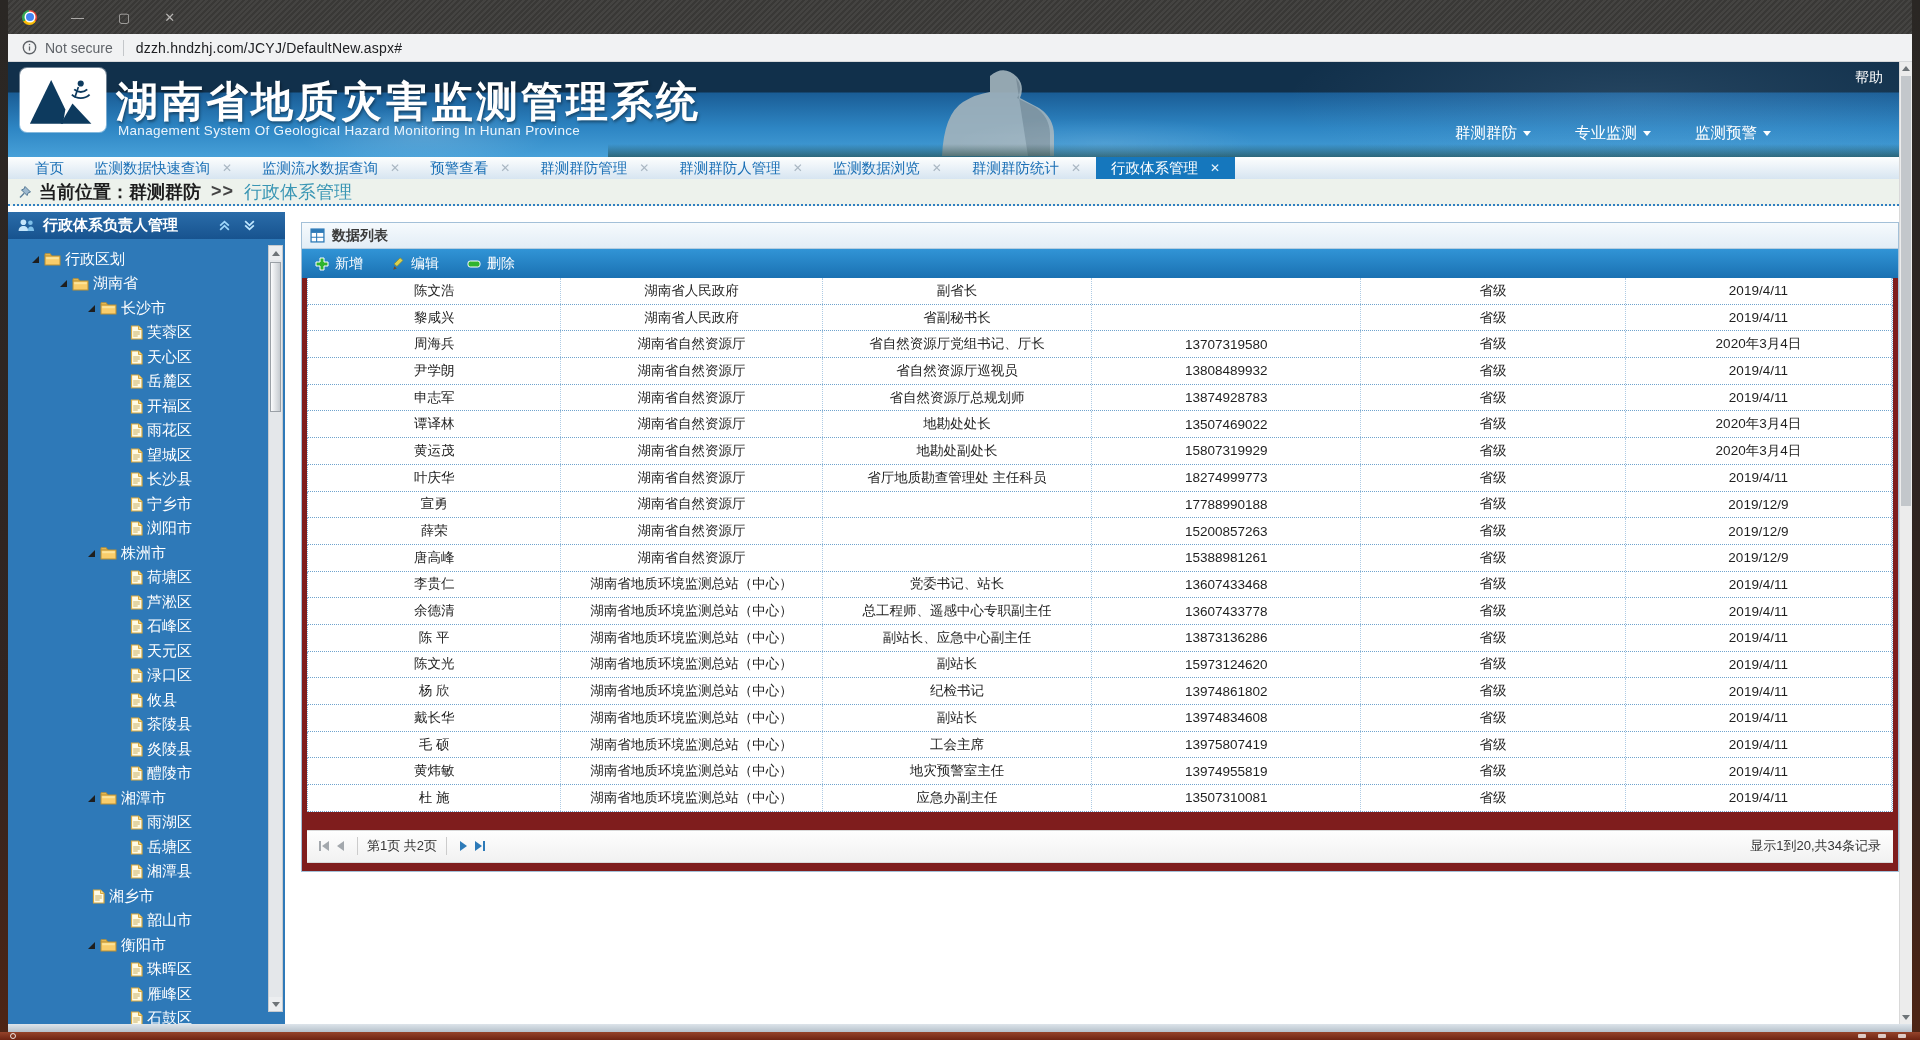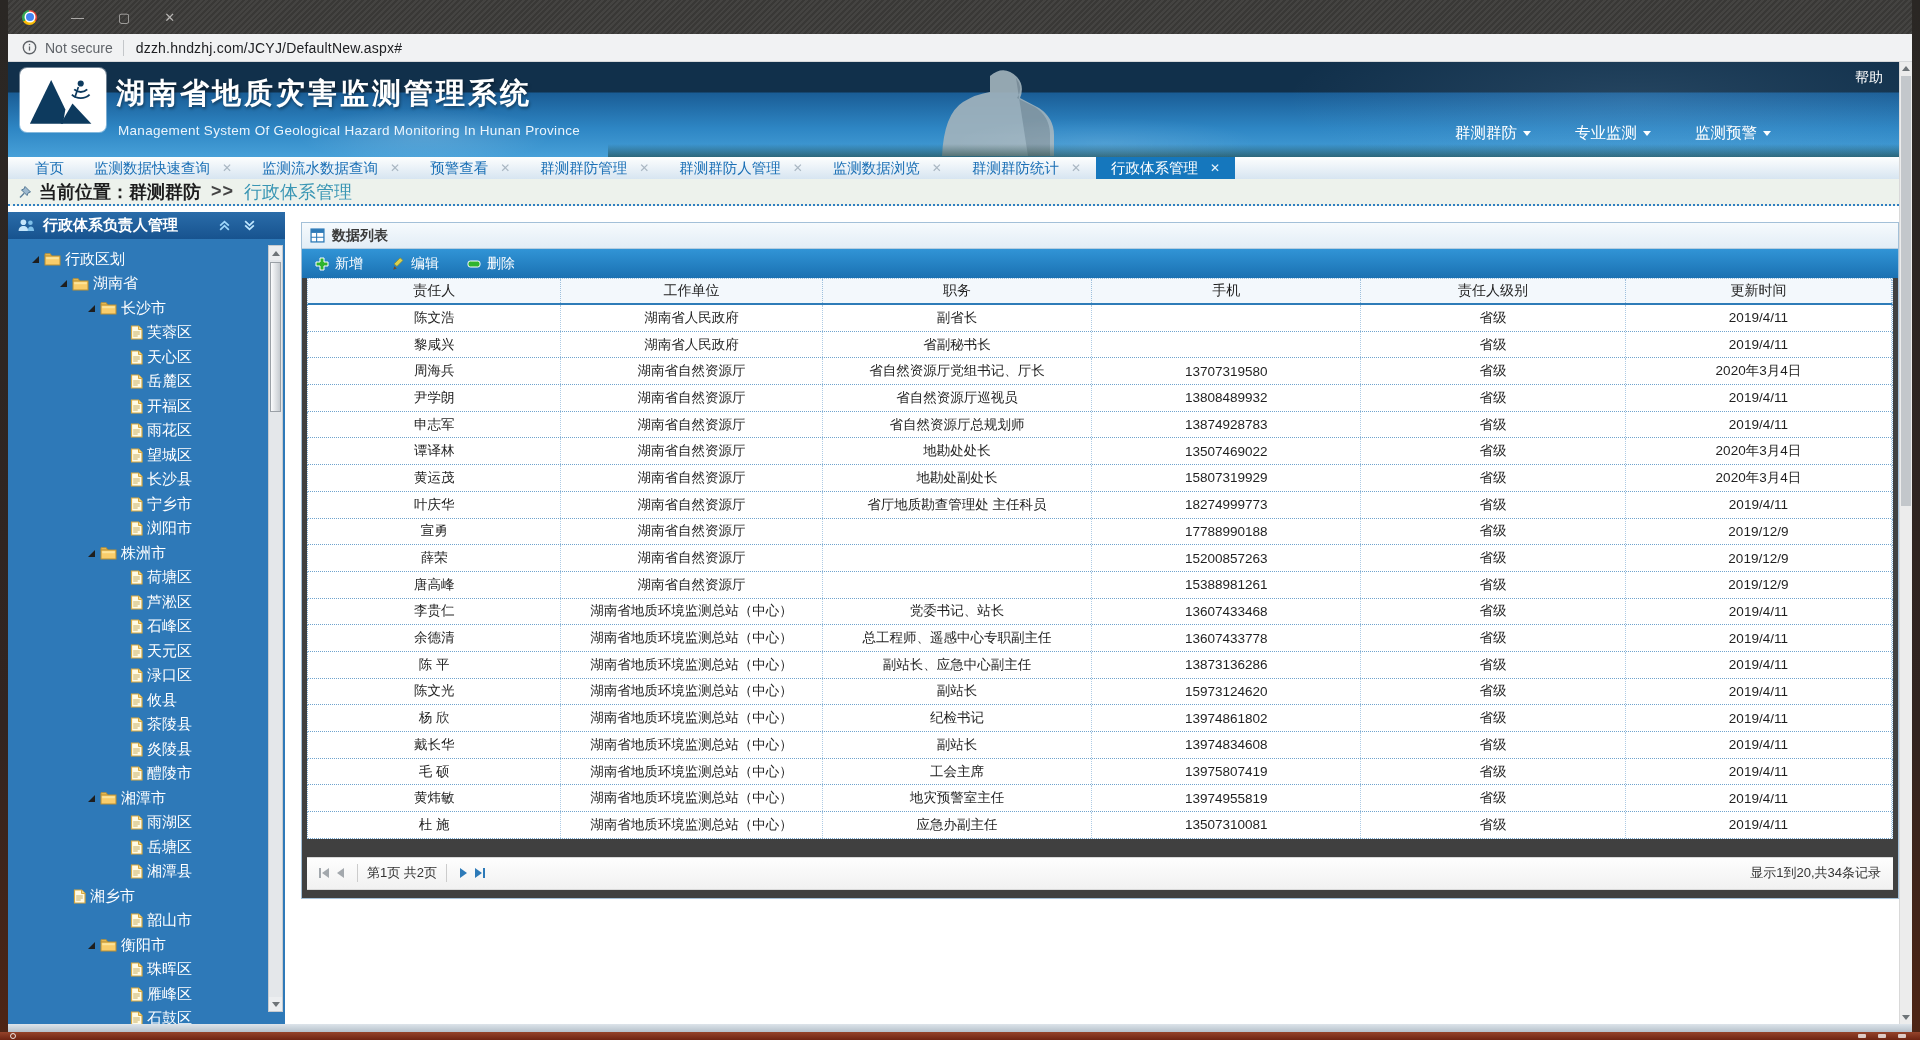--- a/index.html
+++ b/index.html
@@ -32,21 +32,21 @@
   .appheader::after { content:''; position:absolute; inset:0;
     background:radial-gradient(ellipse 180px 40px at 22% 78%,rgba(255,255,255,.16),transparent 70%),
                radial-gradient(ellipse 220px 36px at 58% 85%,rgba(255,255,255,.10),transparent 70%),
                radial-gradient(ellipse 500px 120px at 86% 40%,rgba(180,220,250,.12),transparent 70%);
     pointer-events:none; }
   .statue { position:absolute; left:920px; top:4px; opacity:.9; }
   .treeline { position:absolute; bottom:0; left:600px; right:0; height:13px;
     background:linear-gradient(180deg,rgba(25,60,50,0),rgba(22,55,46,.55)); }
   .logo { position:absolute; left:12px; top:6px; width:86px; height:64px; background:#fff; border-radius:7px;
     box-shadow:0 0 0 1px rgba(255,255,255,.4); display:flex; align-items:center; justify-content:center; z-index:2; }
-  .app-title { position:absolute; left:108px; top:12px; color:#fff; font-size:29px; font-weight:700; letter-spacing:3px;
+  .app-title { position:absolute; left:108px; top:12px; color:#fff; font-size:42px; font-weight:700; letter-spacing:3px;
     text-shadow:1px 2px 3px rgba(0,0,0,.4); z-index:2; white-space:nowrap; }
   .app-sub { position:absolute; left:110px; top:61px; color:#eaf4fc; font-size:13.5px; letter-spacing:.3px; z-index:2; white-space:nowrap; }
   .help { position:absolute; right:16px; top:7px; color:#fff; font-size:14px; z-index:2; }
   .menus { position:absolute; right:128px; bottom:13px; display:flex; gap:44px; z-index:2; }
   .menu { color:#fff; font-size:15.5px; display:flex; align-items:center; gap:6px; white-space:nowrap; }
   .caret { width:0; height:0; border-left:4px solid transparent; border-right:4px solid transparent; border-top:5px solid #fff; }
   
   .tabbar { height:22px; flex:none; background:linear-gradient(180deg,#fdfefe,#d7e5f1); display:flex; align-items:stretch; padding-left:12px; overflow:hidden; }
   .tab { display:flex; align-items:center; padding:0 15px; font-size:14.5px; color:#1a6fb5; white-space:nowrap; }
   .tab .tab-close { margin-left:12px; color:#a9b6c2; font-size:12px; }
@@ -69,21 +69,21 @@
   .tree-arrow { width:0; height:0; border-bottom:7px solid #1e1e1e; border-left:7px solid transparent; margin-right:5px; flex:none; }
   .tree-label { margin-left:4px; }
   .sb-scrollbar { position:absolute; top:33px; right:2px; bottom:12px; width:15px; background:#e4e7ea; border:1px solid #c7cbcf; }
   .sb-arrow { position:absolute; left:0; right:0; height:14px; display:flex; align-items:center; justify-content:center; background:#eceef0; }
   .sb-arrow.up { top:0; } .sb-arrow.down { bottom:0; }
   .tri-up { width:0;height:0;border-left:4px solid transparent;border-right:4px solid transparent;border-bottom:5px solid #6e7478; }
   .tri-dn { width:0;height:0;border-left:4px solid transparent;border-right:4px solid transparent;border-top:5px solid #6e7478; }
   .sb-thumb { position:absolute; top:16px; left:1px; right:1px; height:150px; background:linear-gradient(90deg,#fbfcfd,#c6cbd0); border:1px solid #9aa0a6; }
   
   .main { flex:1; min-width:0; background:#fff; padding:16px 0 0 16px; }
-  .panel { width:1598px; border:1px solid #a3c0d8; background:#404040; }
+  .panel { width:1598px; border:1px solid #a3c0d8; background:#7f1d1d; }
   .p-header { height:26px; background:linear-gradient(180deg,#f6fafd,#e2edf6); border-bottom:1px solid #b5cde0; display:flex; align-items:center; gap:7px; padding:0 8px; font-size:14px; font-weight:700; color:#3a3a3a; }
   .p-toolbar { height:29px; background:linear-gradient(180deg,#3194d6,#1a71b2); display:flex; align-items:center; gap:28px; padding:0 13px; }
   .tb-btn { display:flex; align-items:center; gap:6px; color:#fff; font-size:14px; white-space:nowrap; }
   .grid { margin:0 5px; }
   .grid-header, .grid-row { display:grid; grid-template-columns:16% 16.5% 17% 17% 16.7% 16.8%; }
   .grid-header { height:27px; background:#f3f8fc; border:1px dotted #9dc0dd; border-bottom:2px solid #2e7cb8; }
   .gh-cell { display:flex; align-items:center; justify-content:center; font-size:14px; color:#1f1f1f; border-right:1px dotted #9dc0dd; overflow:hidden; white-space:nowrap; }
   .grid-row { height:26.7px; border-left:1px dotted #86b2d6; border-right:1px dotted #86b2d6; border-bottom:1px dotted #6fa3cd; background:#fff; }
   .gb-cell { display:flex; align-items:center; justify-content:center; font-size:13.5px; color:#1f1f1f; border-right:1px dotted #aecbe4; overflow:hidden; white-space:nowrap; }
   
@@ -444,21 +444,21 @@
                 <span class="tree-label">岳塘区</span>
               </div>
               <div class="tree-item" style="padding-left: 122px;">
                 <svg class="ico" width="13" height="15" viewBox="0 0 13 15">
     <path d="M1.5 1h7l3.5 3.5V14h-10.5z" fill="#fffbe6" stroke="#d9a940" stroke-width="1.2"></path>
     <path d="M8.5 1v3.5H12" fill="#f3d98a" stroke="#d9a940" stroke-width="1"></path>
     <path d="M3.2 7h6.6M3.2 9h6.6M3.2 11h4.5" stroke="#c9ae62" stroke-width="1" fill="none"></path>
   </svg>
                 <span class="tree-label">湘潭县</span>
               </div>
-              <div class="tree-item" style="padding-left: 65px;">
+              <div class="tree-item" style="padding-left: 84px;">
                 <svg class="ico" width="13" height="15" viewBox="0 0 13 15">
     <path d="M1.5 1h7l3.5 3.5V14h-10.5z" fill="#fffbe6" stroke="#d9a940" stroke-width="1.2"></path>
     <path d="M8.5 1v3.5H12" fill="#f3d98a" stroke="#d9a940" stroke-width="1"></path>
     <path d="M3.2 7h6.6M3.2 9h6.6M3.2 11h4.5" stroke="#c9ae62" stroke-width="1" fill="none"></path>
   </svg>
                 <span class="tree-label">湘乡市</span>
               </div>
               <div class="tree-item" style="padding-left: 122px;">
                 <svg class="ico" width="13" height="15" viewBox="0 0 13 15">
     <path d="M1.5 1h7l3.5 3.5V14h-10.5z" fill="#fffbe6" stroke="#d9a940" stroke-width="1.2"></path>
@@ -537,28 +537,20 @@
                   <span>编辑</span>
                 </div>
                 <div class="tb-btn">
                   <svg class="ico" width="14" height="14" viewBox="0 0 14 14">
     <rect x="1" y="4" width="12" height="6" rx="2.2" fill="#2fb42f" stroke="#fff" stroke-width="1"></rect>
   </svg>
                   <span>删除</span>
                 </div>
               </div>
             <div class="grid">
-              <div class="grid-header">
-                  <div class="gh-cell">责任人</div>
-                  <div class="gh-cell">工作单位</div>
-                  <div class="gh-cell">职务</div>
-                  <div class="gh-cell">手机</div>
-                  <div class="gh-cell">责任人级别</div>
-                  <div class="gh-cell">更新时间</div>
-                </div>
               <div class="grid-body">
                   <div class="grid-row">
                     <div class="gb-cell">陈文浩</div>
                     <div class="gb-cell">湖南省人民政府</div>
                     <div class="gb-cell">副省长</div>
                     <div class="gb-cell"></div>
                     <div class="gb-cell">省级</div>
                     <div class="gb-cell">2019/4/11</div>
                   </div>
                   <div class="grid-row">

